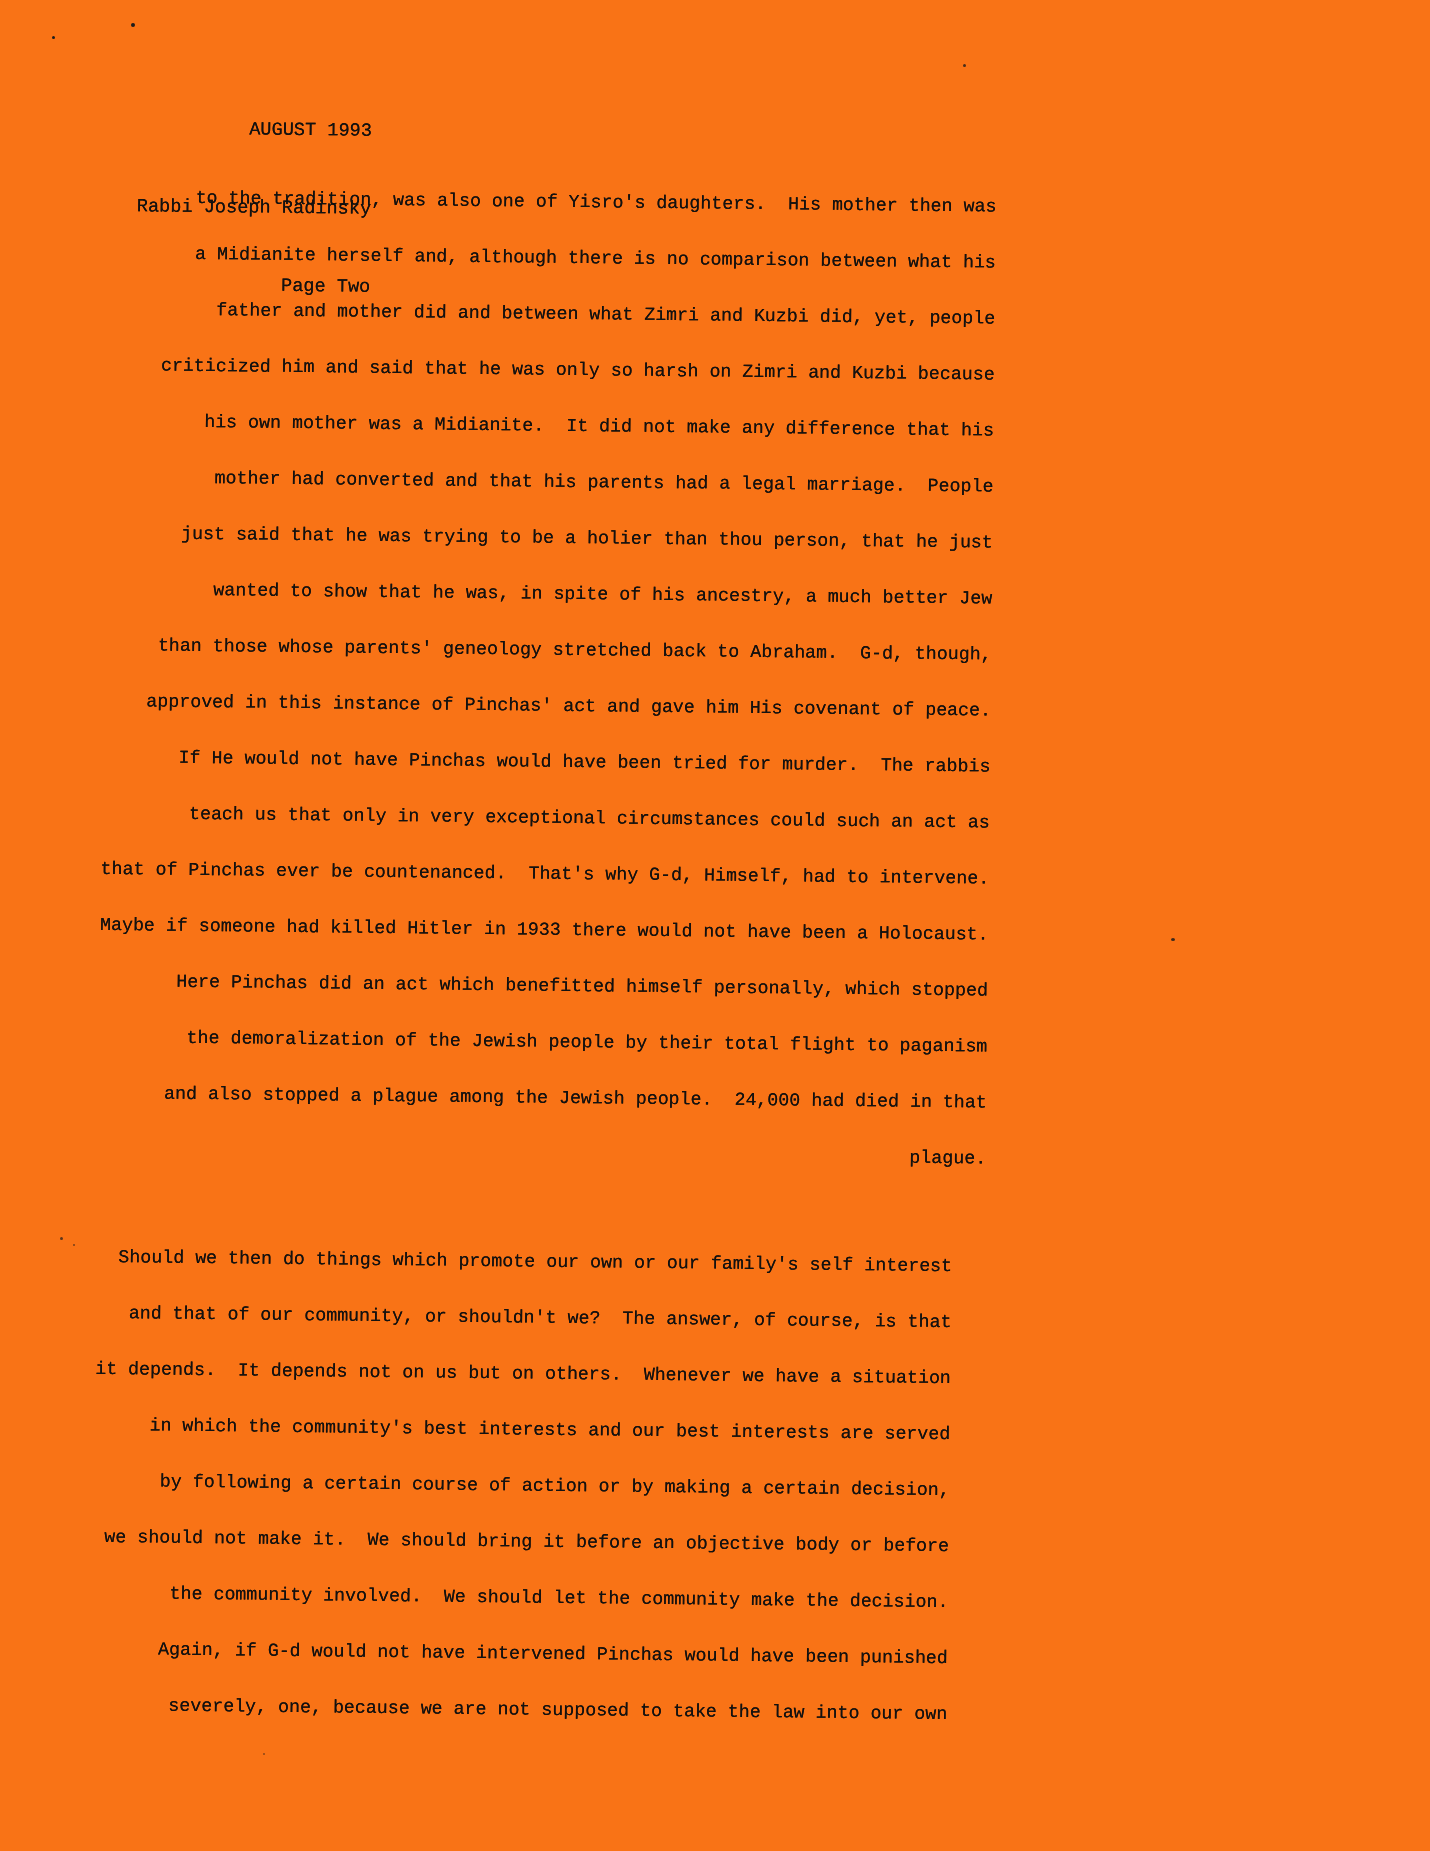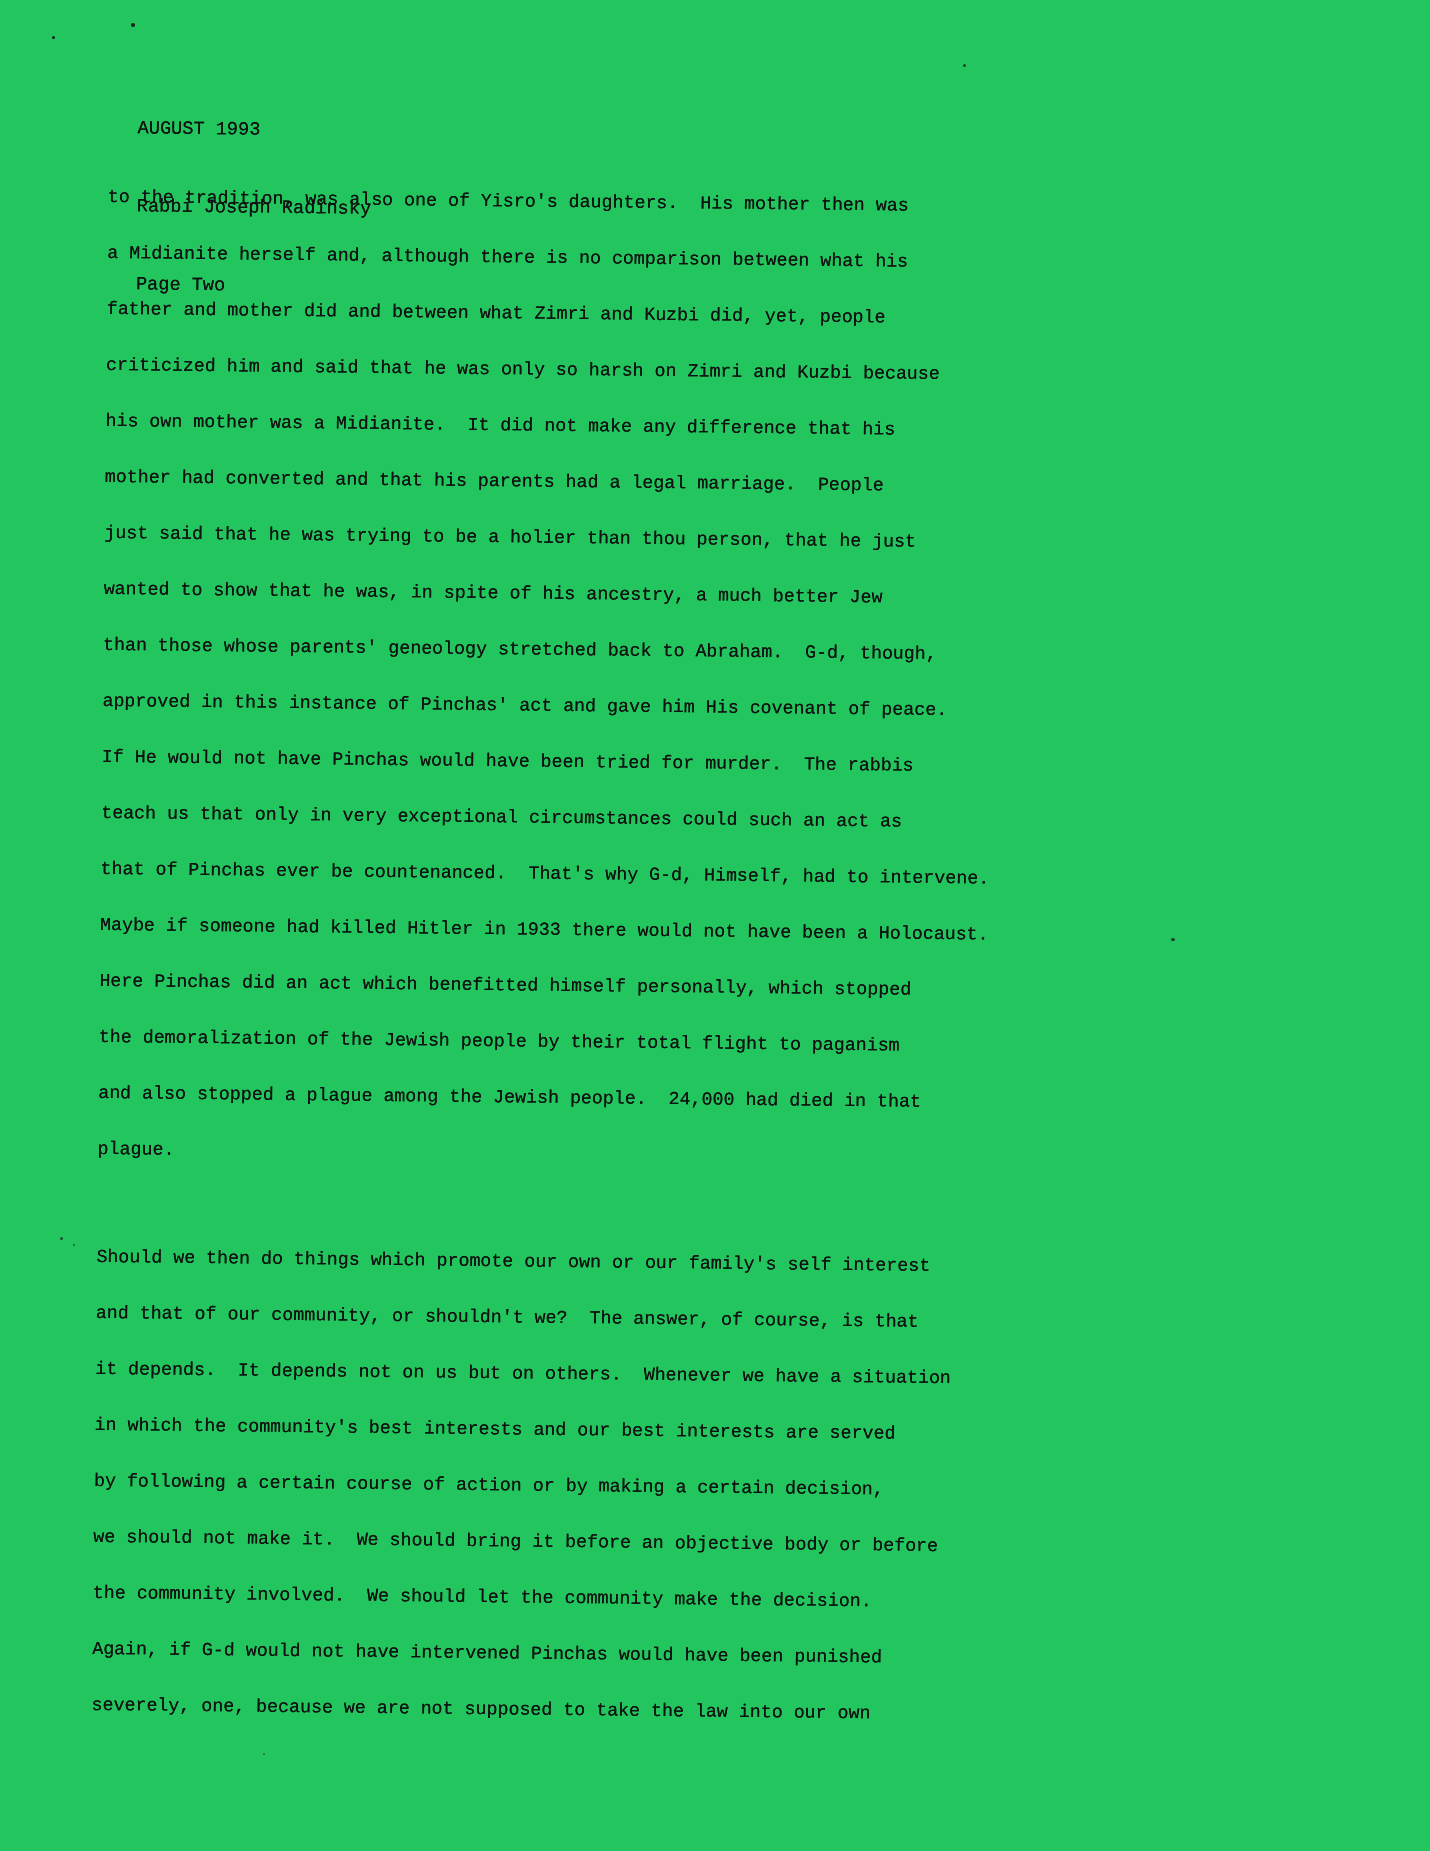--- a/index.html
+++ b/index.html
@@ -4,24 +4,25 @@
 <style>
   html, body {
     margin: 0;
     padding: 0;
     background: #e8e8e8;
   }
   .page {
     position: relative;
     width: 1430px;
     height: 1851px;
-    background: #22c55e;
+    background: #f97316;
     overflow: hidden;
     font-family: "Liberation Mono", "DejaVu Sans Mono", monospace;
     color: #121212;
+    text-align: right;
   }
   
   .typed {
     position: absolute;
     left: 0; top: 0;
     width: 1430px; height: 1851px;
     transform: rotate(0.62deg);
     transform-origin: 110px 190px;
     text-shadow: 0 0 0.5px rgba(0,0,0,0.85);
   }

